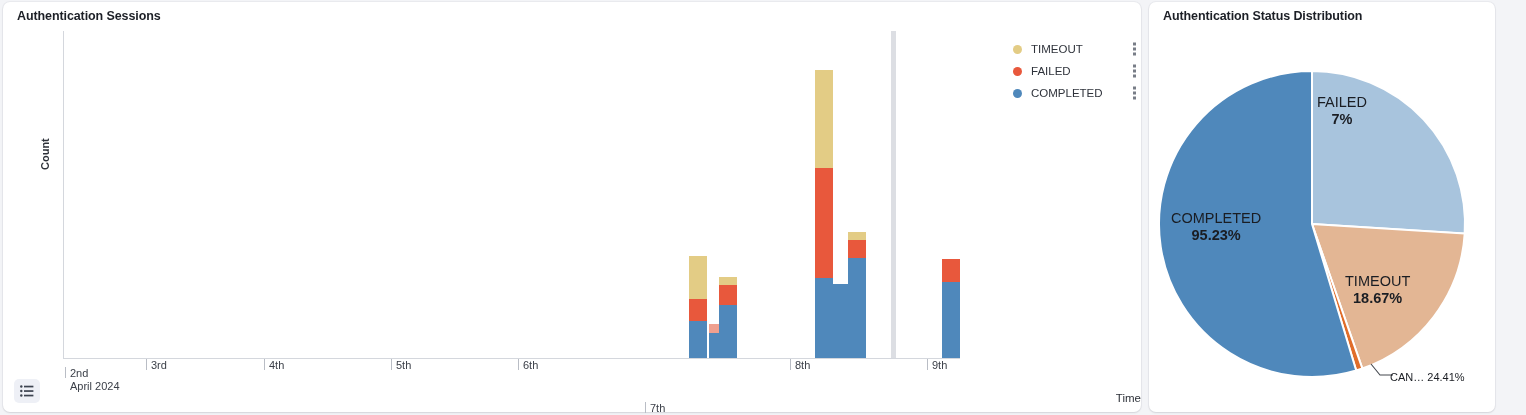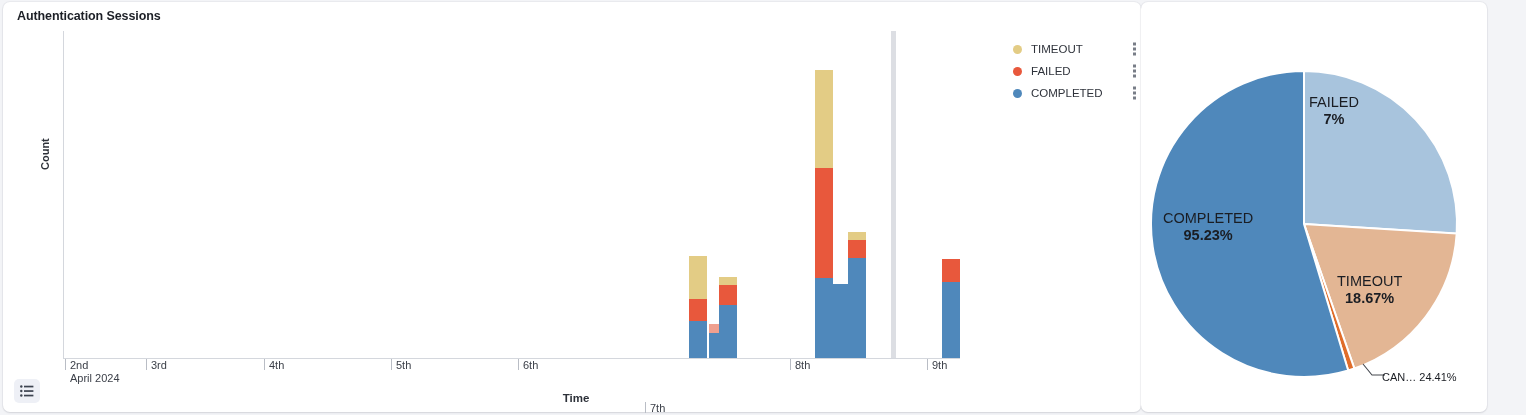--- a/index.html
+++ b/index.html
@@ -5,20 +5,21 @@
   * { box-sizing: border-box; margin: 0; padding: 0; }
   html, body {
     width: 1526px; height: 415px;
     background: #f3f4f7;
     font-family: "Liberation Sans", sans-serif;
     overflow: hidden;
   }
   .dashboard {
     width: 1526px; height: 415px;
     display: flex;
+    gap: 8px;
     padding: 2px 3px 3px 3px;
   }
   .panel {
     background: #ffffff;
     border-radius: 7px;
     position: relative;
     box-shadow: 0 1px 2px rgba(16,24,40,0.10), 0 0 0 1px rgba(16,24,40,0.04);
   }
   .panel-title {
     position: absolute;
@@ -64,22 +65,22 @@
     position: absolute;
     left: 36px; top: 168px;
     font-size: 11px; font-weight: bold; color: #2d3139;
     transform: rotate(-90deg);
     transform-origin: left top;
     white-space: nowrap;
   }
   .x-axis-title {
     position: absolute;
     left: 8px; right: 0; top: 390px;
-    text-align: center;
-    font-size: 11.5px; font-weight: bold; color: #2d3139;
+    text-align: right;
+    font-size: 11.5px; font-weight: normal; color: #2d3139;
   }
   .x-tick {
     position: absolute;
     top: 357px;
     font-size: 11px;
     color: #3c4049;
     padding-left: 4px;
     border-left: 1px solid #b9bdc5;
     line-height: 12px;
     height: 11px;
@@ -196,21 +197,21 @@
           <div class="seg" style="height: 76px; background: rgb(79, 136, 187);"></div>
           <div class="seg" style="height: 23px; background: rgb(232, 88, 60);"></div>
         </div>
         <div class="cursor-line" style="left: 828px;"></div>
       </div>
 
     <div class="y-axis-title">Count</div>
     <div class="x-axis-title">Time</div>
 
     <div id="x-ticks">
-        <div class="x-tick" style="left: 62px;"><span>2nd</span><span class="sub">April 2024</span></div>
+        <div class="x-tick" style="left: 62px; margin-top: 8px;"><span>2nd</span><span class="sub">April 2024</span></div>
         <div class="x-tick" style="left: 143px;"><span>3rd</span></div>
         <div class="x-tick" style="left: 261px;"><span>4th</span></div>
         <div class="x-tick" style="left: 388px;"><span>5th</span></div>
         <div class="x-tick" style="left: 515px;"><span>6th</span></div>
         <div class="x-tick" style="left: 642px; margin-top: 43px;"><span>7th</span></div>
         <div class="x-tick" style="left: 769px; margin-left: 18px;"><span>8th</span></div>
         <div class="x-tick" style="left: 924px;"><span>9th</span></div>
       </div>
 
     <div class="legend" id="legend">
@@ -249,20 +250,21 @@
         <circle cx="1.3" cy="6" r="1.2" fill="#3d4450"></circle>
         <circle cx="1.3" cy="10.5" r="1.2" fill="#3d4450"></circle>
         <rect x="4" y="0.7" width="9.4" height="1.7" fill="#3d4450"></rect>
         <rect x="4" y="5.2" width="9.4" height="1.7" fill="#3d4450"></rect>
         <rect x="4" y="9.7" width="9.4" height="1.7" fill="#3d4450"></rect>
       </svg>
     </div>
   </div>
 
   <div class="panel panel-pie">
+    <div class="panel-title">Authentication Status Distribution</div>
     <div class="pie-wrap" id="pie-wrap"><svg width="346" height="410">
           <path d="M 163 222 L 163 69 A 153 153 0 0 1 315.6996566737822 231.58200666400512 Z" fill="#a8c4dd" stroke="#ffffff" stroke-width="2"></path>
           <path d="M 163 222 L 315.6996566737822 231.58200666400512 A 153 153 0 0 1 213.32688481611515 366.4860016219754 Z" fill="#e3b694" stroke="#ffffff" stroke-width="2"></path>
           <path d="M 163 222 L 213.32688481611515 366.4860016219754 A 153 153 0 0 1 207.20223348690362 368.47580876980766 Z" fill="#e06d2a" stroke="#ffffff" stroke-width="2"></path>
           <path d="M 163 222 L 207.20223348690362 368.47580876980766 A 153 153 0 1 1 162.99999999999997 69 Z" fill="#4f88bb" stroke="#ffffff" stroke-width="2"></path>
           <path d="M 222 362 L 231 373 L 244 373" fill="none" stroke="#44484f" stroke-width="1.1"></path>
         </svg><div class="pie-label" style="left: 168px; top: 92px;">
           <div>FAILED</div>
           <div><b>7%</b></div>
         </div><div class="pie-label" style="left: 22px; top: 208px;">

